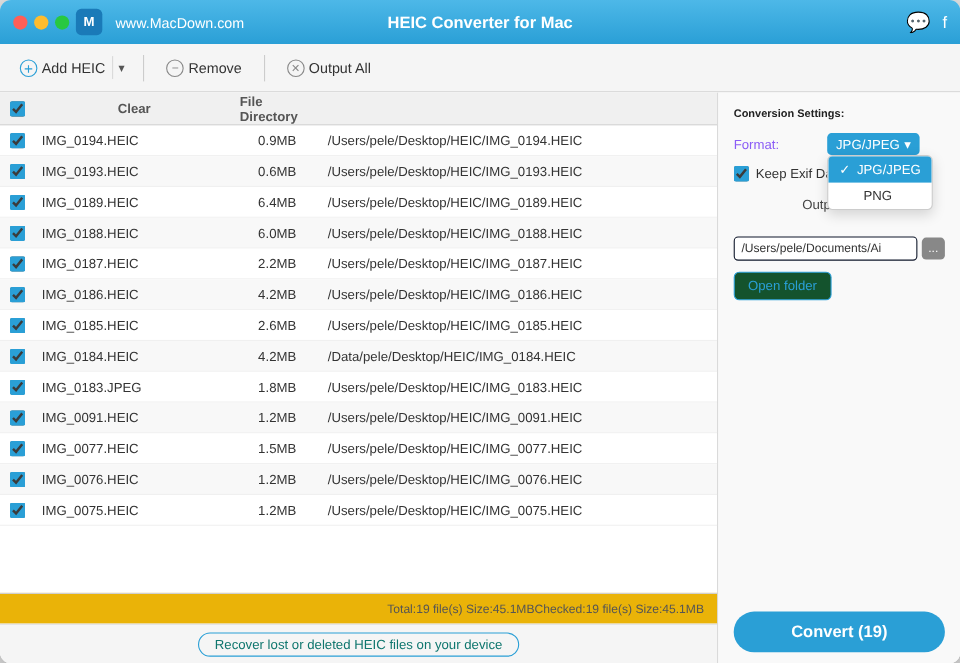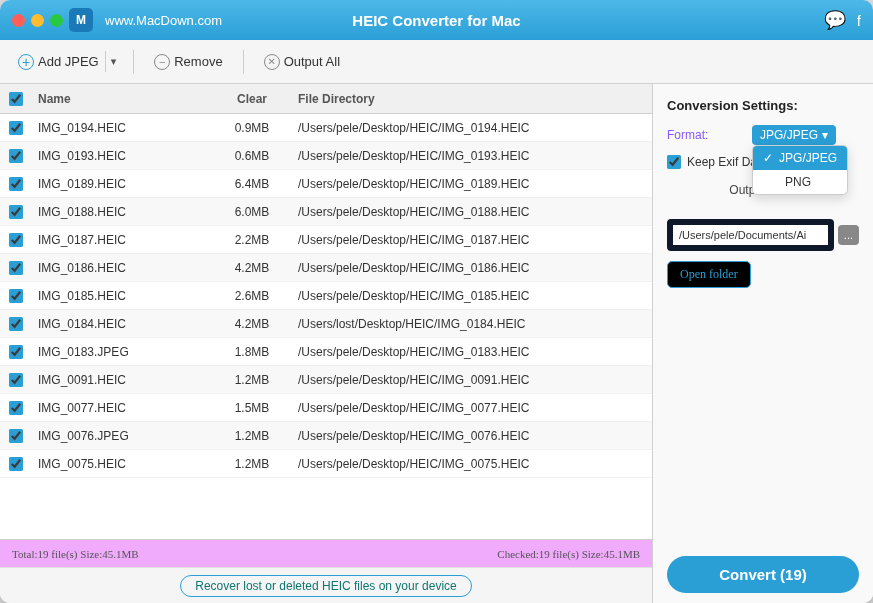--- a/index.html
+++ b/index.html
@@ -144,31 +144,30 @@
     .td.name { text-align: left; }
     .td.dir { text-align: left; }
     .checkbox-cell {
       display: flex; align-items: center; justify-content: center;
     }
     .cb {
       width: 14px; height: 14px; accent-color: #2a9fd6; cursor: pointer;
     }
     
     .status-bar {
-      background: #f0abfc;
+      background: #eab308;
       border-top: 1px solid #d0d0d0;
       height: 28px;
       display: flex;
       align-items: center;
       padding: 0 12px;
       flex-shrink: 0;
       font-size: 11px;
       color: #555;
-      justify-content: space-between;
-      font-family: Liberation Serif, serif;
+      justify-content: flex-end;
     }
     
     .recover-bar {
       background: #f5f5f5;
       height: 36px;
       display: flex;
       align-items: center;
       justify-content: center;
       border-top: 1px solid #e0e0e0;
       flex-shrink: 0;
@@ -181,21 +180,21 @@
     
     .right-panel {
       width: 220px;
       background: #f9f9f9;
       display: flex;
       flex-direction: column;
       padding: 14px 14px 10px 14px;
       flex-shrink: 0;
     }
     .panel-title {
-      font-size: 13px; font-weight: 700; color: #222; margin-bottom: 12px;
+      font-size: 10px; font-weight: 700; color: #222; margin-bottom: 12px;
     }
     .field-row {
       display: flex; align-items: center; gap: 6px; margin-bottom: 10px;
     }
     .field-label {
       font-size: 12px; color: #8b5cf6; min-width: 50px;
     }
     .format-select-wrapper {
       position: relative;
       margin-left: 29px;
@@ -231,32 +230,32 @@
     .exif-row {
       display: flex; align-items: center; gap: 6px; margin-bottom: 14px;
     }
     .exif-label { font-size: 12px; color: #333; font-weight: 500; }
     .exif-cb { accent-color: #2a9fd6; width: 14px; height: 14px; }
     .output-label { font-size: 12px; color: #444; margin-bottom: 22px; font-weight: 400; text-align: center; }
     .output-path-row {
       display: flex; align-items: center; gap: 4px; margin-bottom: 10px;
     }
     .output-path-box {
-      flex: 1; border: 6px solid #0f172a; border-radius: 4px;
+      flex: 1; border: 1px solid #0f172a; border-radius: 4px;
       padding: 4px 6px; font-size: 11px; color: #333;
       background: white; overflow: hidden; text-overflow: ellipsis; white-space: nowrap;
     }
     .browse-btn {
       background: #888; color: white; border: none; border-radius: 4px;
       padding: 4px 6px; font-size: 11px; cursor: pointer;
     }
     .open-folder-btn {
-      background: #000000; border: 1px solid #2a9fd6; color: #2a9fd6;
+      background: #14532d; border: 1px solid #2a9fd6; color: #2a9fd6;
       border-radius: 5px; padding: 5px 12px; font-size: 12px;
-      cursor: pointer; margin-bottom: 14px; align-self: flex-start; font-family: Liberation Serif, serif;
+      cursor: pointer; margin-bottom: 14px; align-self: flex-start;
     }
     .convert-btn {
       background: #2a9fd6; color: white; border: none;
       border-radius: 20px; padding: 10px; font-size: 15px; font-weight: 700;
       cursor: pointer; width: 100%; margin-top: auto;
     }
     .circle-icon {
       width: 16px; height: 16px; border-radius: 50%;
       border: 1.5px solid #888; display: inline-flex;
       align-items: center; justify-content: center;
@@ -292,21 +291,21 @@
     <div class="title-bar-right">
       <span class="title-bar-icon">💬</span>
       <span class="title-bar-icon" style="font-size:15px;">f</span>
     </div>
   </div>
 
   <div class="toolbar">
     <div style="display:flex;align-items:center;">
       <button class="add-btn-main">
         <span class="plus-icon">+</span>
-        <span>Add JPEG</span>
+        <span>Add HEIC</span>
       </button>
       <button class="add-btn-arrow">▾</button>
     </div>
     <div class="divider"></div>
     <button class="toolbar-btn">
       <span class="circle-icon">−</span>
       <span>Remove</span>
     </button>
     <div class="divider"></div>
     <button class="toolbar-btn">
@@ -316,21 +315,20 @@
   </div>
 
   <div class="main-content">
 
     <div class="file-list-section">
 
       <div class="table-header">
         <div class="th checkbox-cell">
           <input type="checkbox" class="cb" checked="" style="">
         </div>
-        <div class="th name">Name</div>
         <div class="th">Clear</div>
         <div class="th dir">File Directory</div>
       </div>
 
       <div class="table-body" id="table-body">
       <div class="table-row">
       <div class="td checkbox-cell">
         <input type="checkbox" class="cb" checked="" style="">
       </div>
       <div class="td name">IMG_0194.HEIC</div>
@@ -384,21 +382,21 @@
       <div class="td name">IMG_0185.HEIC</div>
       <div class="td">2.6MB</div>
       <div class="td dir">/Users/pele/Desktop/HEIC/IMG_0185.HEIC</div>
     </div>
           <div class="table-row">
       <div class="td checkbox-cell">
         <input type="checkbox" class="cb" checked="" style="">
       </div>
       <div class="td name">IMG_0184.HEIC</div>
       <div class="td">4.2MB</div>
-      <div class="td dir">/Users/lost/Desktop/HEIC/IMG_0184.HEIC</div>
+      <div class="td dir">/Data/pele/Desktop/HEIC/IMG_0184.HEIC</div>
     </div>
           <div class="table-row">
       <div class="td checkbox-cell">
         <input type="checkbox" class="cb" checked="" style="">
       </div>
       <div class="td name">IMG_0183.JPEG</div>
       <div class="td">1.8MB</div>
       <div class="td dir">/Users/pele/Desktop/HEIC/IMG_0183.HEIC</div>
     </div>
           <div class="table-row">
@@ -414,21 +412,21 @@
         <input type="checkbox" class="cb" checked="" style="">
       </div>
       <div class="td name">IMG_0077.HEIC</div>
       <div class="td">1.5MB</div>
       <div class="td dir">/Users/pele/Desktop/HEIC/IMG_0077.HEIC</div>
     </div>
           <div class="table-row">
       <div class="td checkbox-cell">
         <input type="checkbox" class="cb" checked="" style="">
       </div>
-      <div class="td name">IMG_0076.JPEG</div>
+      <div class="td name">IMG_0076.HEIC</div>
       <div class="td">1.2MB</div>
       <div class="td dir">/Users/pele/Desktop/HEIC/IMG_0076.HEIC</div>
     </div>
           <div class="table-row">
       <div class="td checkbox-cell">
         <input type="checkbox" class="cb" checked="" style="">
       </div>
       <div class="td name">IMG_0075.HEIC</div>
       <div class="td">1.2MB</div>
       <div class="td dir">/Users/pele/Desktop/HEIC/IMG_0075.HEIC</div>

